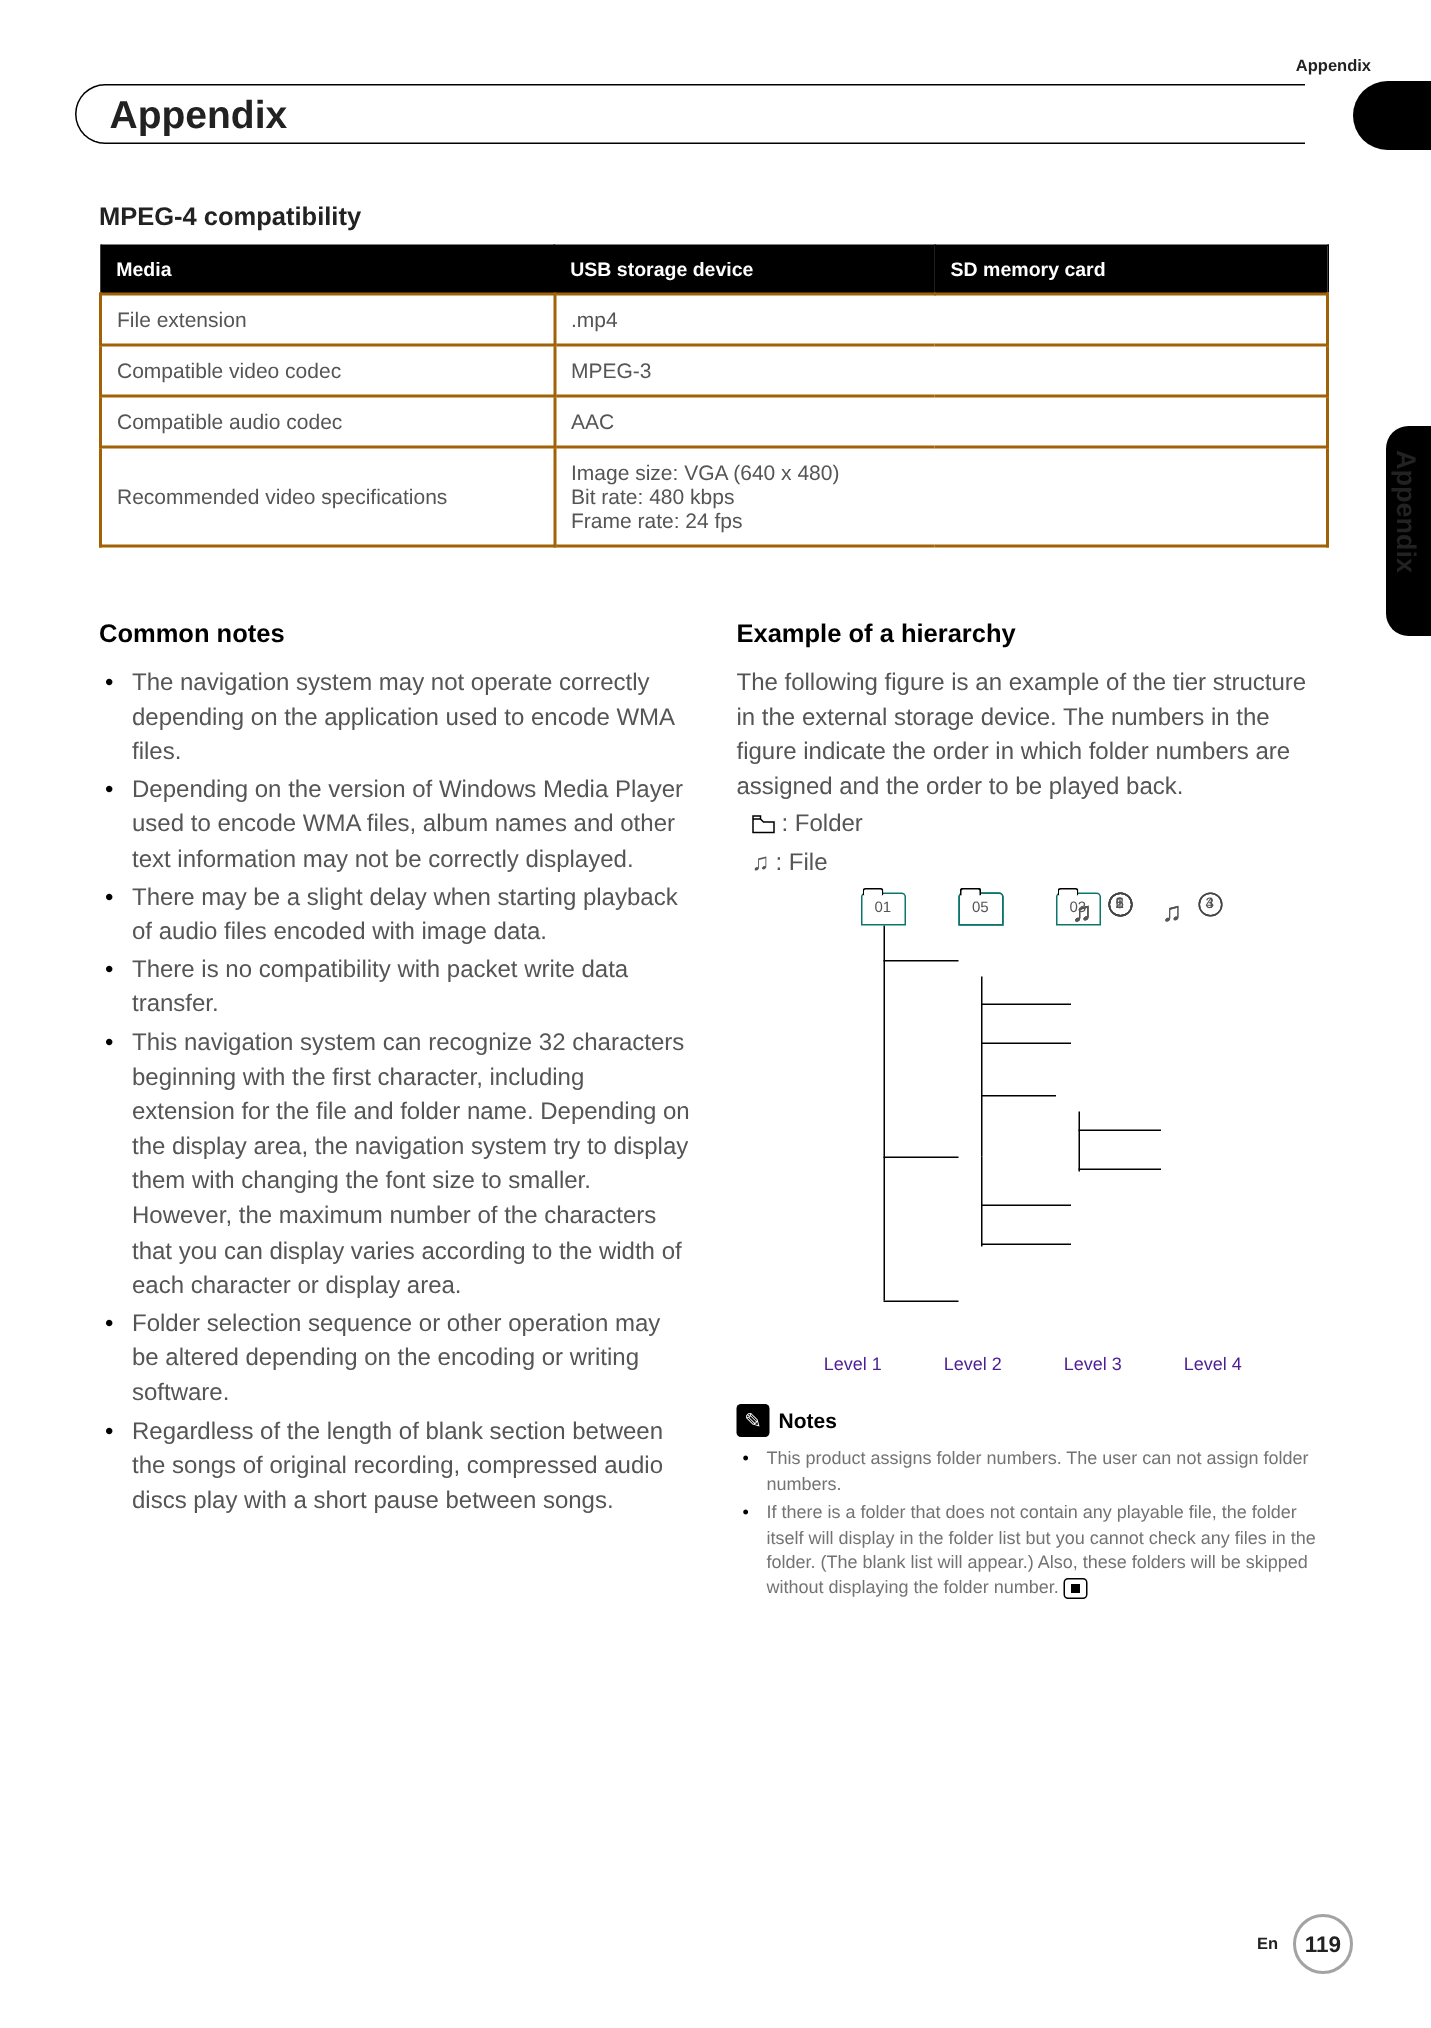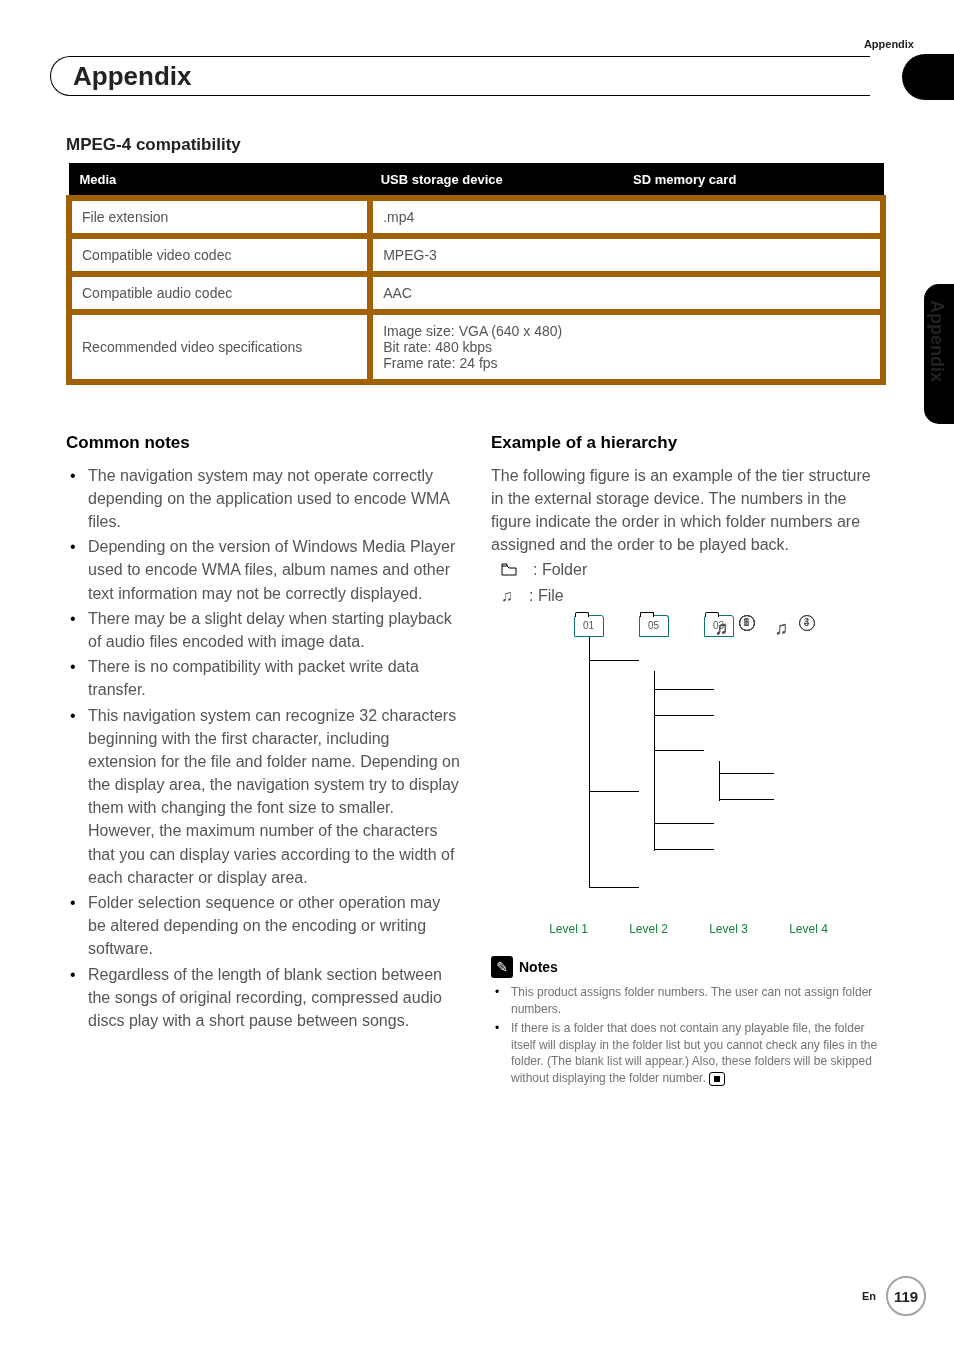--- a/index.html
+++ b/index.html
@@ -63,21 +63,21 @@
   table.spec th {
     background: #000;
     color: #fff;
     text-align: left;
     font-size: 13px;
     font-weight: bold;
     padding: 8px 10px;
     border: 1px solid #000;
   }
   table.spec td {
-    border: 6px solid #a16207;
+    border: 2px solid #a16207;
     padding: 8px 10px;
     font-size: 14px;
     color: #555;
   }
   .two-col {
     display: flex;
     gap: 30px;
   }
   .col {
     flex: 1;
@@ -97,21 +97,21 @@
     margin-bottom: 2px;
   }
   ul.bullets li::before {
     content: "•";
     position: absolute;
     left: 4px;
     top: 0;
     font-size: 16px;
     color: #000;
   }
-  .legend-line { display:flex; align-items:center; gap:16px; margin-top:2px;padding-left:10px; }
+  .legend-line { display:flex; align-items:center; gap:4px; margin-top:2px;padding-left:10px; }
   .folder-icon {
     display:inline-block;width:16px;height:13px;
   }
   .folder-icon svg { display:block; }
   .music-icon { font-size:16px; }
 
   .hierarchy-wrap {
     width: 320px;
     margin: 8px auto 0;
   }
@@ -146,21 +146,21 @@
   .hcircle {
     position:absolute;
     width:16px;height:16px;border:1px solid #444;border-radius:50%;
     font-size:10px;display:flex;align-items:center;justify-content:center;
   }
   .hline { position:absolute; background:#000; }
   .levels {
     display:flex;
     justify-content: space-around;
     font-size: 12px;
-    color:#15803d;
+    color:#4c1d95;
     margin-top: 6px;
   }
 
   .notes-header {
     display:flex;align-items:center;gap:6px;
     margin: 18px 0 6px;
   }
   .notes-icon {
     width:22px;height:22px;background:#000;border-radius:3px;
     display:flex;align-items:center;justify-content:center;
@@ -193,21 +193,21 @@
     background:#000;border-radius:15px 0 0 15px;
   }
   .side-text {
     position:absolute;
     right:7px;top:300px;
     writing-mode: vertical-rl;
     font-weight:900;font-size:18px;
   }
   .footer {
     position:absolute;
-    bottom:36px;right:28px;
+    bottom:36px;right:52px;
     display:flex;align-items:center;gap:10px;
   }
   .footer .en { font-size:11px; font-weight:bold; }
   .page-circle {
     width:40px;height:40px;border:2px solid #a3a3a3;border-radius:50%;
     display:flex;align-items:center;justify-content:center;
     font-weight:bold;font-size:15px;
   }
 </style>
 </head>

